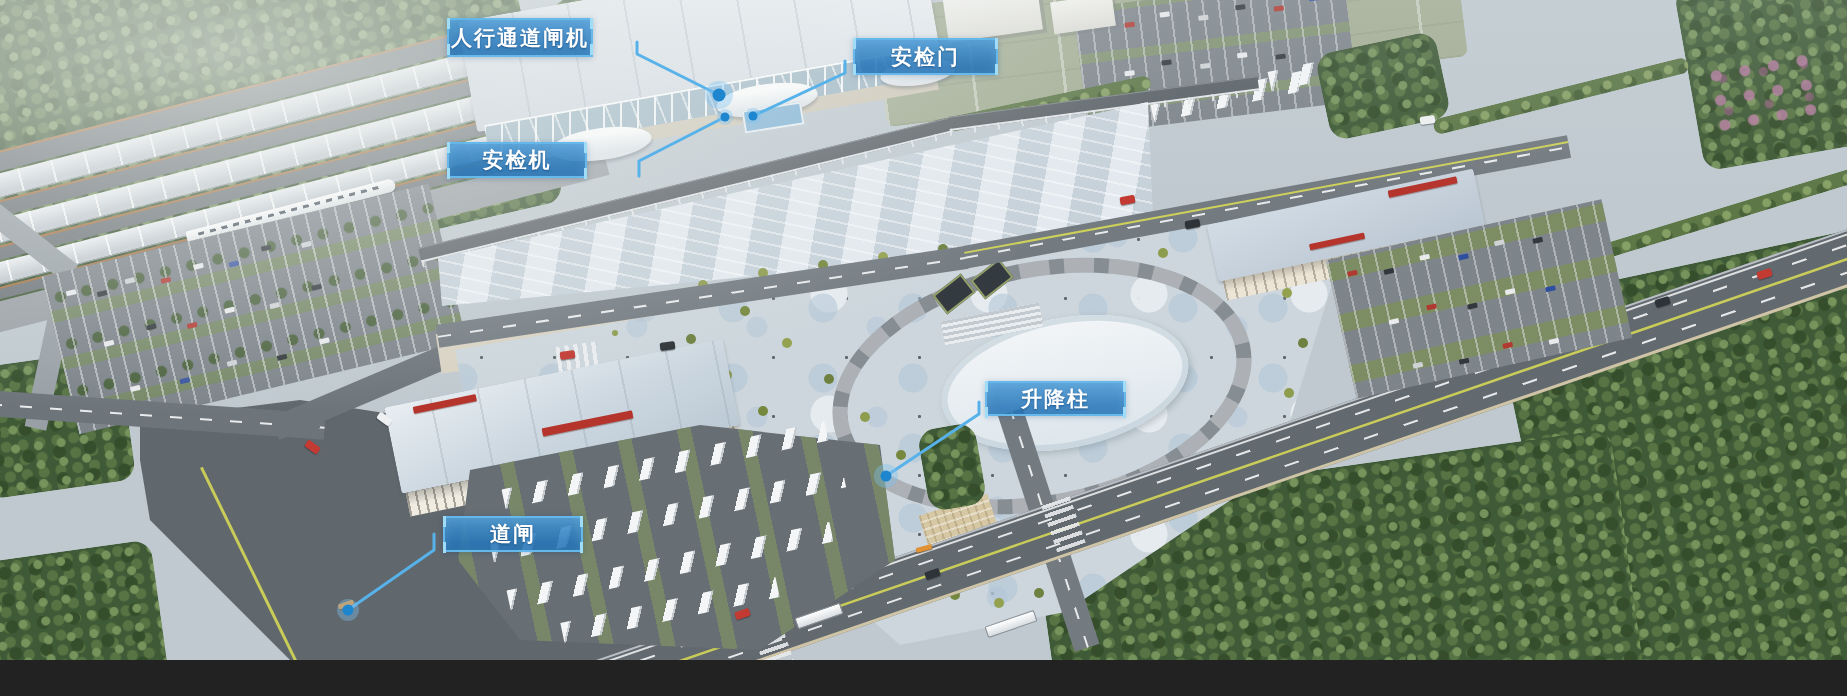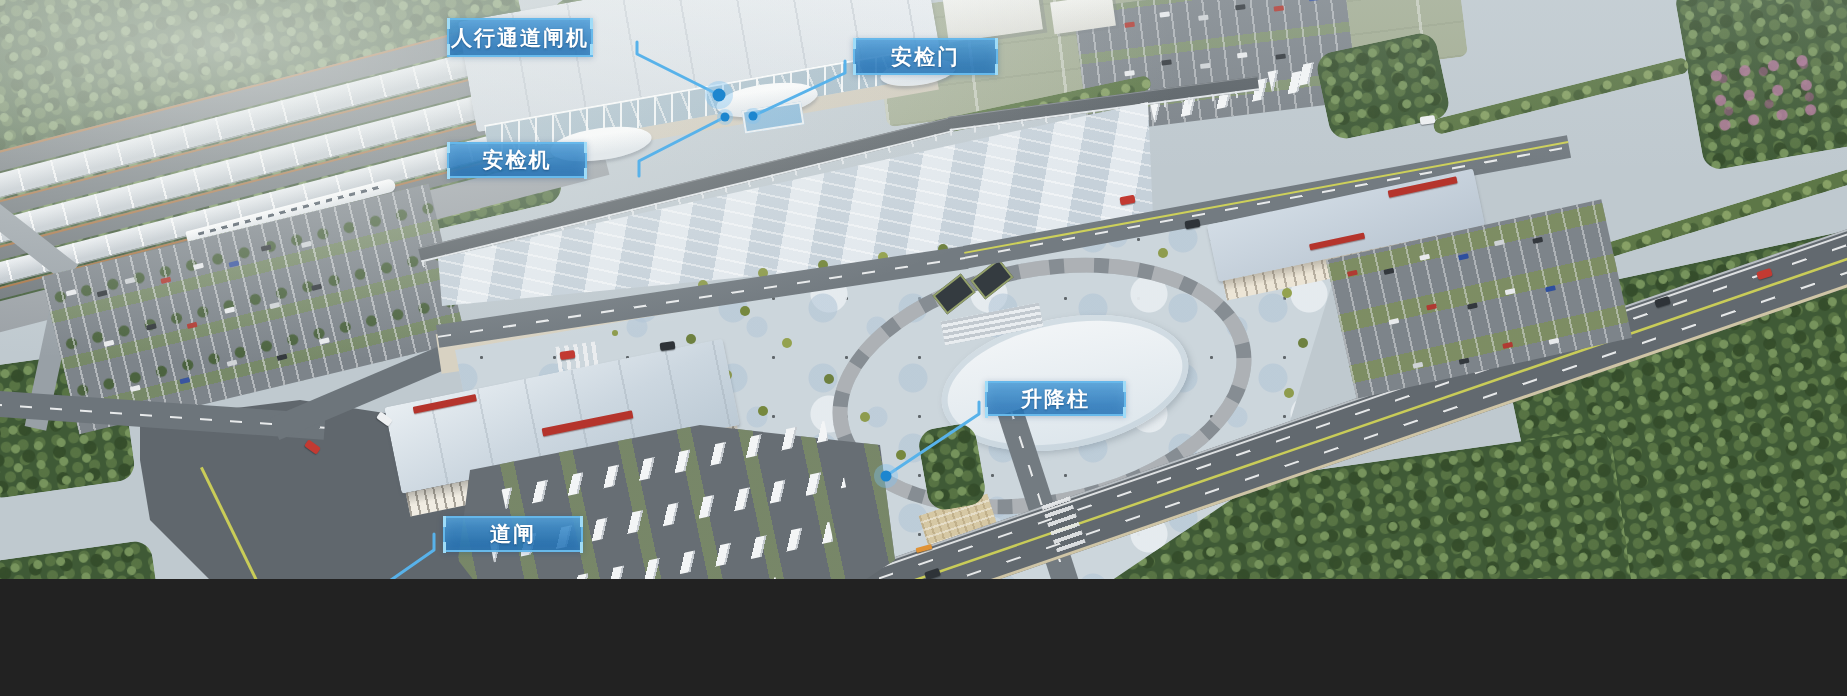--- a/index.html
+++ b/index.html
@@ -1,17 +1,17 @@
 <!DOCTYPE html>
 <html><head>
 <meta charset="utf-8">
 <style>
   html,body{margin:0;padding:0;background:#222;}
   #stage{
-    position:relative;width:1847px;height:579px;overflow:hidden;
+    position:relative;width:1847px;height:660px;overflow:hidden;
     background:#bfc9cf;
     font-family:"Liberation Sans","DejaVu Sans",sans-serif;
   }
   #stage *{position:absolute;box-sizing:border-box;}
 
   
   .trees{
     background-color:#3f5a36;
     background-image:
       radial-gradient(circle, rgba(121,150,94,.95) 0 4px, transparent 5px),

